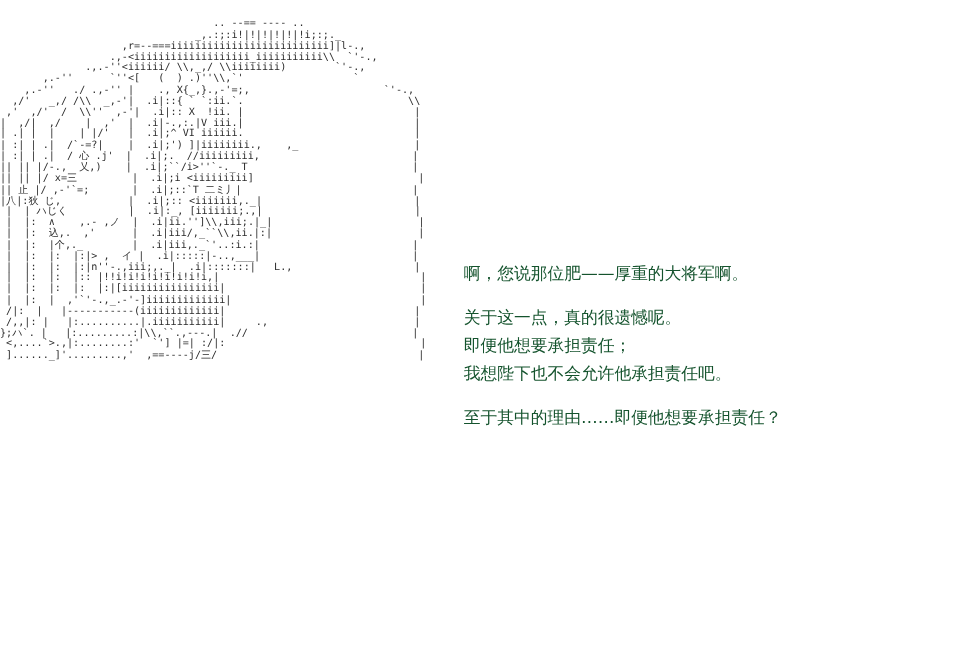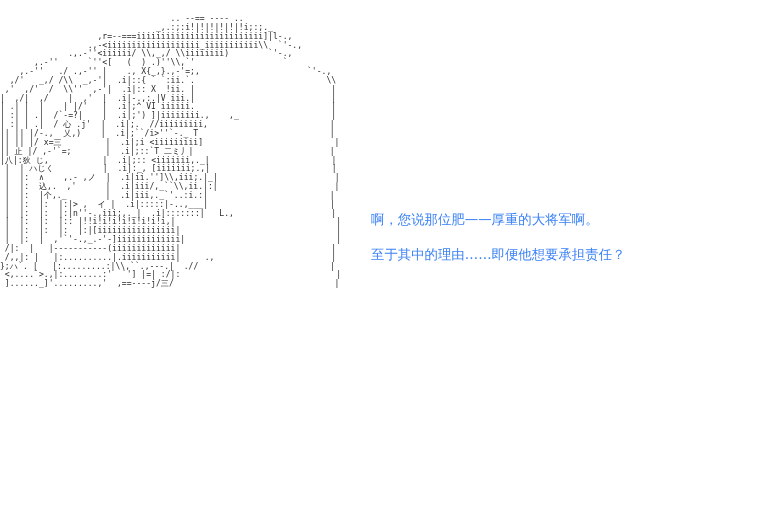--- a/index.html
+++ b/index.html
@@ -48,21 +48,21 @@
   .dlg-para {
     margin: 0 0 13px 0;
   }
   .dlg-para:last-child {
     margin-bottom: 0;
   }
   .dlg-line {
     font-family: "DejaVu Sans", "Liberation Sans", sans-serif;
     font-size: 13.4px;
     line-height: 22.3px;
-    color: #3b82f6;
+    color: #14532d;
     white-space: pre;
   }
 </style>
 </head>
 <body>
 
 <div id="scene">
 
   <pre id="aa-art">                                   .. --== ---- ..
                                 _,.:;:i!|!|!|!|!|!i;:;._
@@ -96,20 +96,25 @@
  &lt;,....`&gt;.,|:........:'  `'] |=| :/|:                                |
  ]......_]'.........,'  ,==----j/三/                                 |
 </pre>
 
   <div id="dialogue">
 
     <div class="dlg-para">
       <div class="dlg-line">啊，您说那位肥——厚重的大将军啊。</div>
     </div>
 
+    <div class="dlg-para">
+      <div class="dlg-line">关于这一点，真的很遗憾呢。</div>
+      <div class="dlg-line">即便他想要承担责任；</div>
+      <div class="dlg-line">我想陛下也不会允许他承担责任吧。</div>
+    </div>
 
     <div class="dlg-para">
       <div class="dlg-line">至于其中的理由……即便他想要承担责任？</div>
     </div>
 
   </div>
 
 </div>
 
 </body></html>

